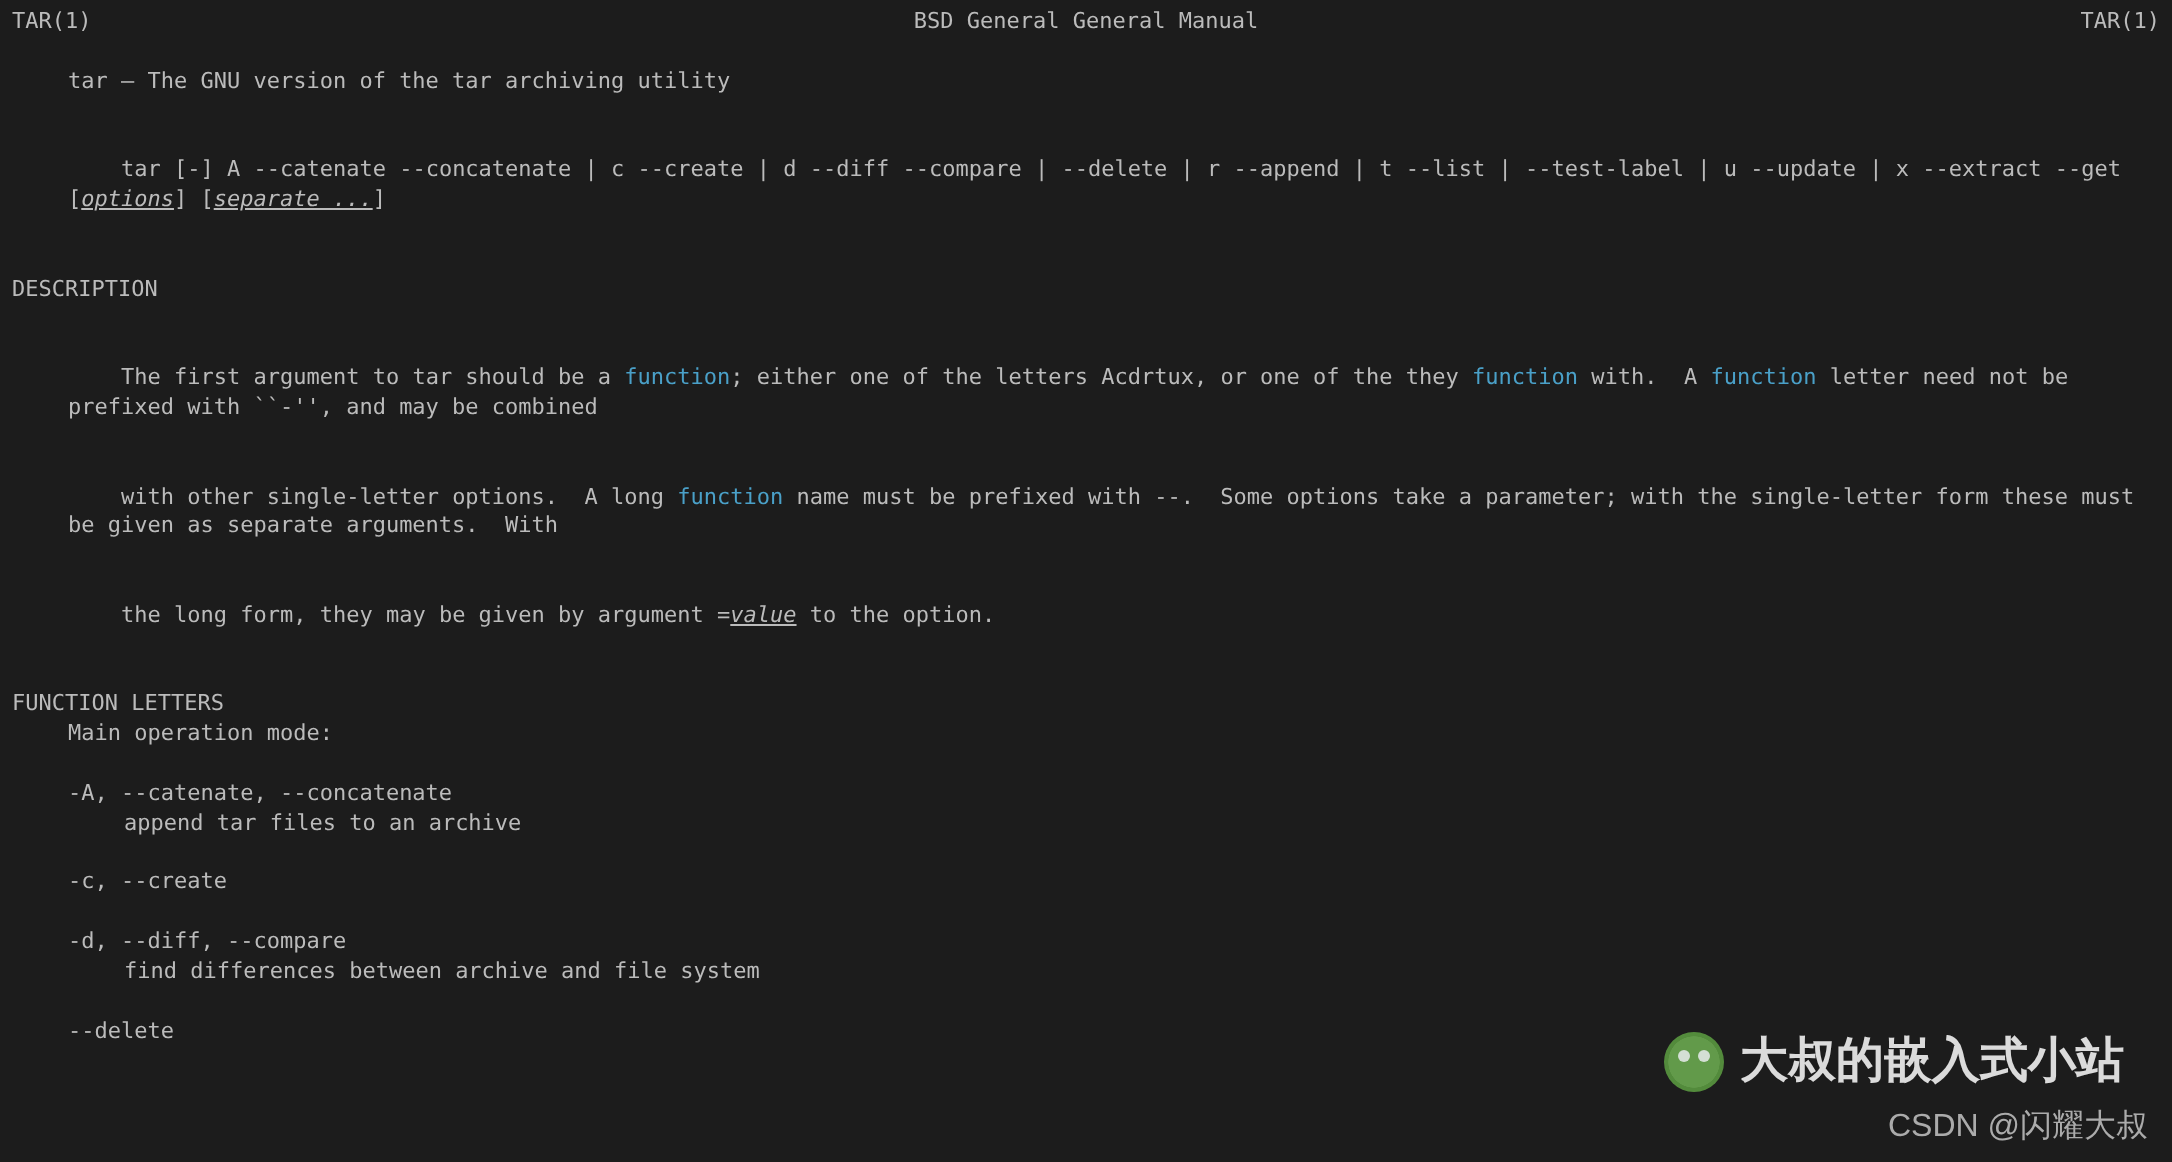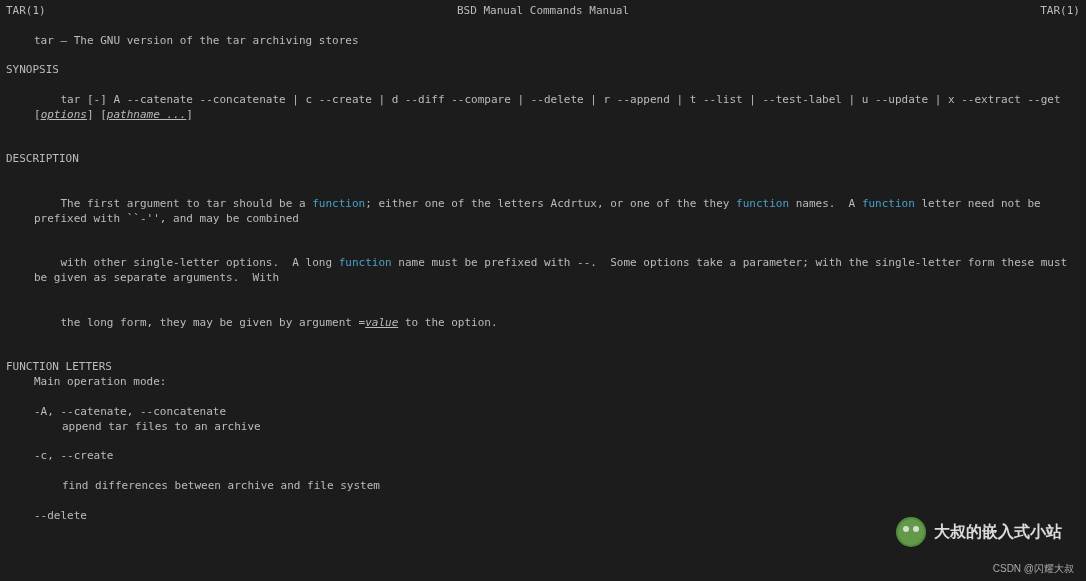--- a/index.html
+++ b/index.html
@@ -51,78 +51,78 @@
   }
   .wm-icon::before, .wm-icon::after {
     content: "";
     position: absolute;
     width: 6px; height: 6px;
     background: #2b5; border-radius: 50%;
     top: 9px;
   }
   .wm-icon::before { left: 7px; background:#e8f5e9; }
   .wm-icon::after  { right: 7px; background:#e8f5e9; }
-  .wm-text { font-size: 16px; font-weight: 600; text-align: center; }
+  .wm-text { font-size: 24px; font-weight: 600; text-align: center; }
   .watermark2 {
     position: absolute;
     right: 12px;
     bottom: 6px;
     color: #bbbbbb;
     font-family: sans-serif;
-    font-size: 10px;
+    font-size: 16px;
     opacity: 0.9;
   }
 </style>
 </head>
 <body>
 
 <div class="page">
 
   <div class="header-line">
     <span>TAR(1)</span>
-    <span>BSD Manual Commands Manual</span>
+    <span>BSD General General Manual</span>
     <span>TAR(1)</span>
   </div>
 
   <div class="blank"></div>
 
-  <div class="ind1">tar — The GNU version of the tar archiving stores</div>
+  <div class="ind1">tar — The GNU version of the tar archiving utility</div>
 
   <div class="blank"></div>
 
-  <div class="sec-title">SYNOPSIS</div>
   <div class="ind1">
-    <span>tar [-] A --catenate --concatenate | c --create | d --diff --compare | --delete | r --append | t --list | --test-label | u --update | x --extract --get [</span><span class="ul">options</span><span>] [</span><span class="ul">pathname ...</span><span>]</span>
+    <span>tar [-] A --catenate --concatenate | c --create | d --diff --compare | --delete | r --append | t --list | --test-label | u --update | x --extract --get [</span><span class="ul">options</span><span>] [</span><span class="ul">separate ...</span><span>]</span>
   </div>
 
   <div class="blank"></div>
 
   <div class="sec-title">DESCRIPTION</div>
   <div class="blank"></div>
   <div class="ind1">
-    <span>The first argument to tar should be a </span><span class="func">function</span><span>; either one of the letters Acdrtux, or one of the they </span><span class="func">function</span><span> names.  A </span><span class="func">function</span><span> letter need not be prefixed with ``-'', and may be combined</span>
+    <span>The first argument to tar should be a </span><span class="func">function</span><span>; either one of the letters Acdrtux, or one of the they </span><span class="func">function</span><span> with.  A </span><span class="func">function</span><span> letter need not be prefixed with ``-'', and may be combined</span>
   </div>
   <div class="ind1">
     <span>with other single-letter options.  A long </span><span class="func">function</span><span> name must be prefixed with --.  Some options take a parameter; with the single-letter form these must be given as separate arguments.  With</span>
   </div>
   <div class="ind1">
     <span>the long form, they may be given by argument =</span><span class="ul">value</span><span> to the option.</span>
   </div>
 
   <div class="blank"></div>
 
   <div class="sec-title">FUNCTION LETTERS</div>
   <div class="ind1">Main operation mode:</div>
   <div class="blank"></div>
   <div id="fl-list">
       <div class="ind1">-A, --catenate, --concatenate</div>
       <div class="ind2">append tar files to an archive</div>
       <div class="blank"></div>
       <div class="ind1">-c, --create</div>
       <div class="blank"></div>
+      <div class="ind1">-d, --diff, --compare</div>
       <div class="ind2">find differences between archive and file system</div>
       <div class="blank"></div>
       <div class="ind1">--delete</div>
     </div>
 
   <div class="watermark1">
     <span class="wm-icon"></span>
     <span class="wm-text">大叔的嵌入式小站</span>
   </div>
   <div class="watermark2">CSDN @闪耀大叔</div>

